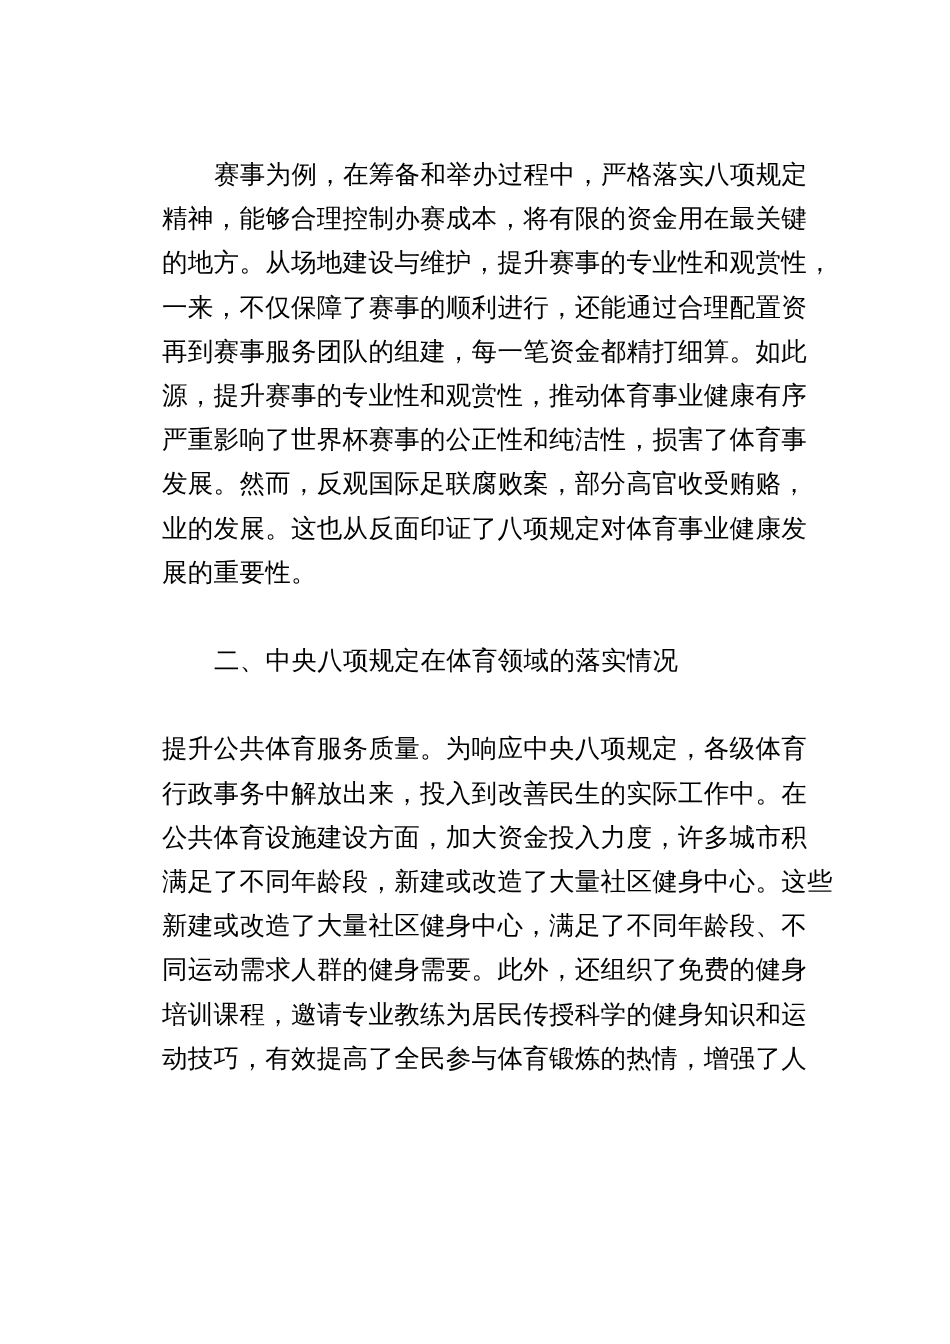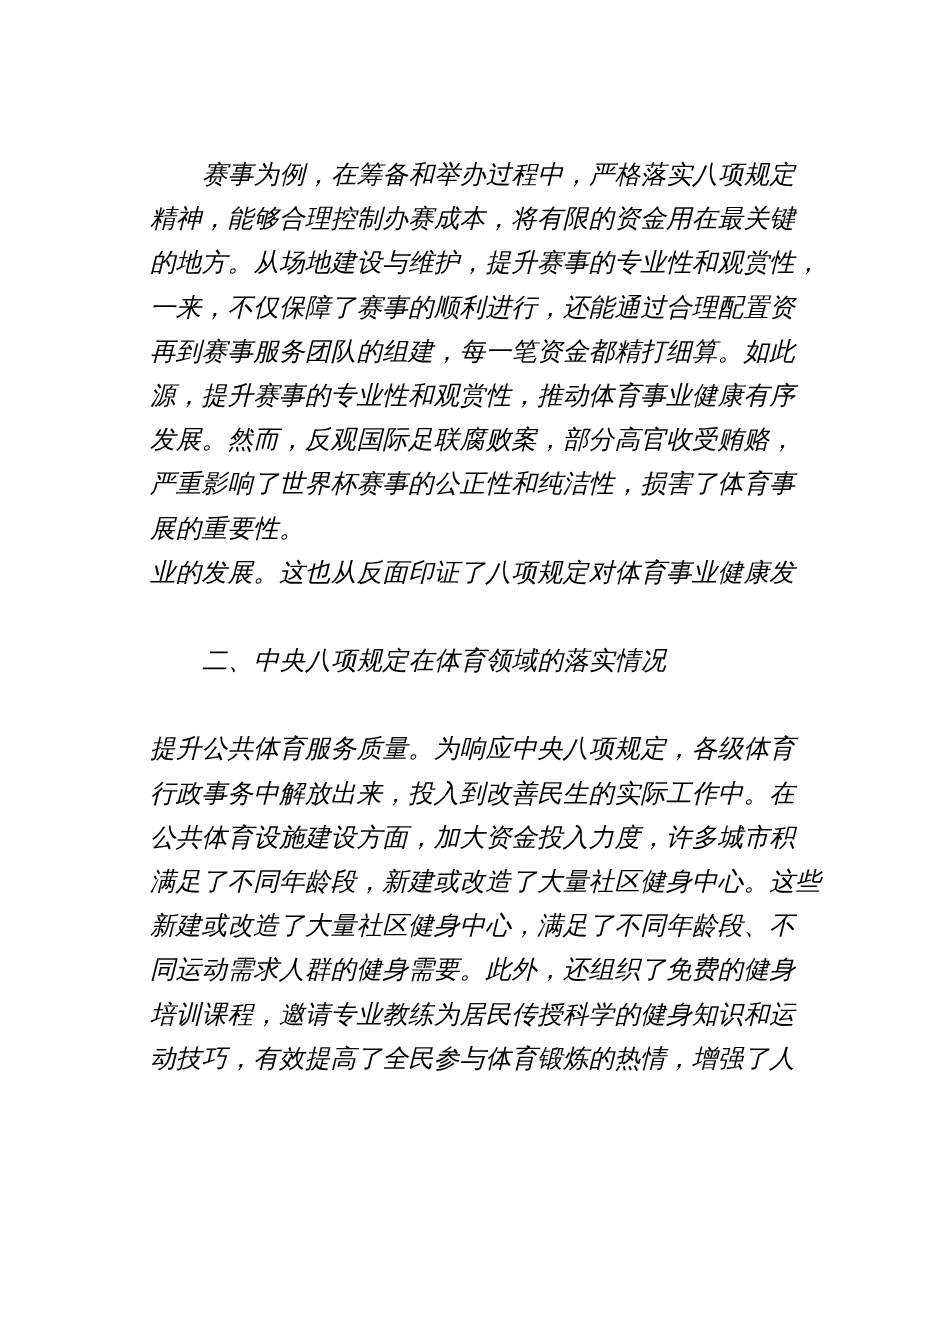--- a/index.html
+++ b/index.html
@@ -10,24 +10,23 @@
     body {
       width: 950px;
       height: 1344px;
       position: relative;
       overflow: hidden;
       font-family: "DejaVu Sans", "Liberation Sans", sans-serif;
       color: #000000;
     }
     .page {
       position: absolute;
-      left: 150px;
+      left: 162px;
       top: 152px;
       width: 640px;
-      font-style: italic;
     }
     .line {
       height: 44.2px;
       line-height: 44.2px;
       font-size: 25.5px;
       white-space: nowrap;
       letter-spacing: 0.3px;
     }
     .indent {
       padding-left: 52px;
@@ -41,24 +40,24 @@
 
 <div class="page">
 
   <div>
     <div class="line indent">赛事为例，在筹备和举办过程中，严格落实八项规定</div>
     <div class="line">精神，能够合理控制办赛成本，将有限的资金用在最关键</div>
     <div class="line">的地方。从场地建设与维护，提升赛事的专业性和观赏性，</div>
     <div class="line">一来，不仅保障了赛事的顺利进行，还能通过合理配置资</div>
     <div class="line">再到赛事服务团队的组建，每一笔资金都精打细算。如此</div>
     <div class="line">源，提升赛事的专业性和观赏性，推动体育事业健康有序</div>
+    <div class="line">严重影响了世界杯赛事的公正性和纯洁性，损害了体育事</div>
     <div class="line">发展。然而，反观国际足联腐败案，部分高官收受贿赂，</div>
-    <div class="line">严重影响了世界杯赛事的公正性和纯洁性，损害了体育事</div>
+    <div class="line">业的发展。这也从反面印证了八项规定对体育事业健康发</div>
     <div class="line">展的重要性。</div>
-    <div class="line">业的发展。这也从反面印证了八项规定对体育事业健康发</div>
   </div>
 
   <div class="gap"></div>
 
   <div>
     <div class="line indent">二、中央八项规定在体育领域的落实情况</div>
   </div>
 
   <div class="gap"></div>
 

